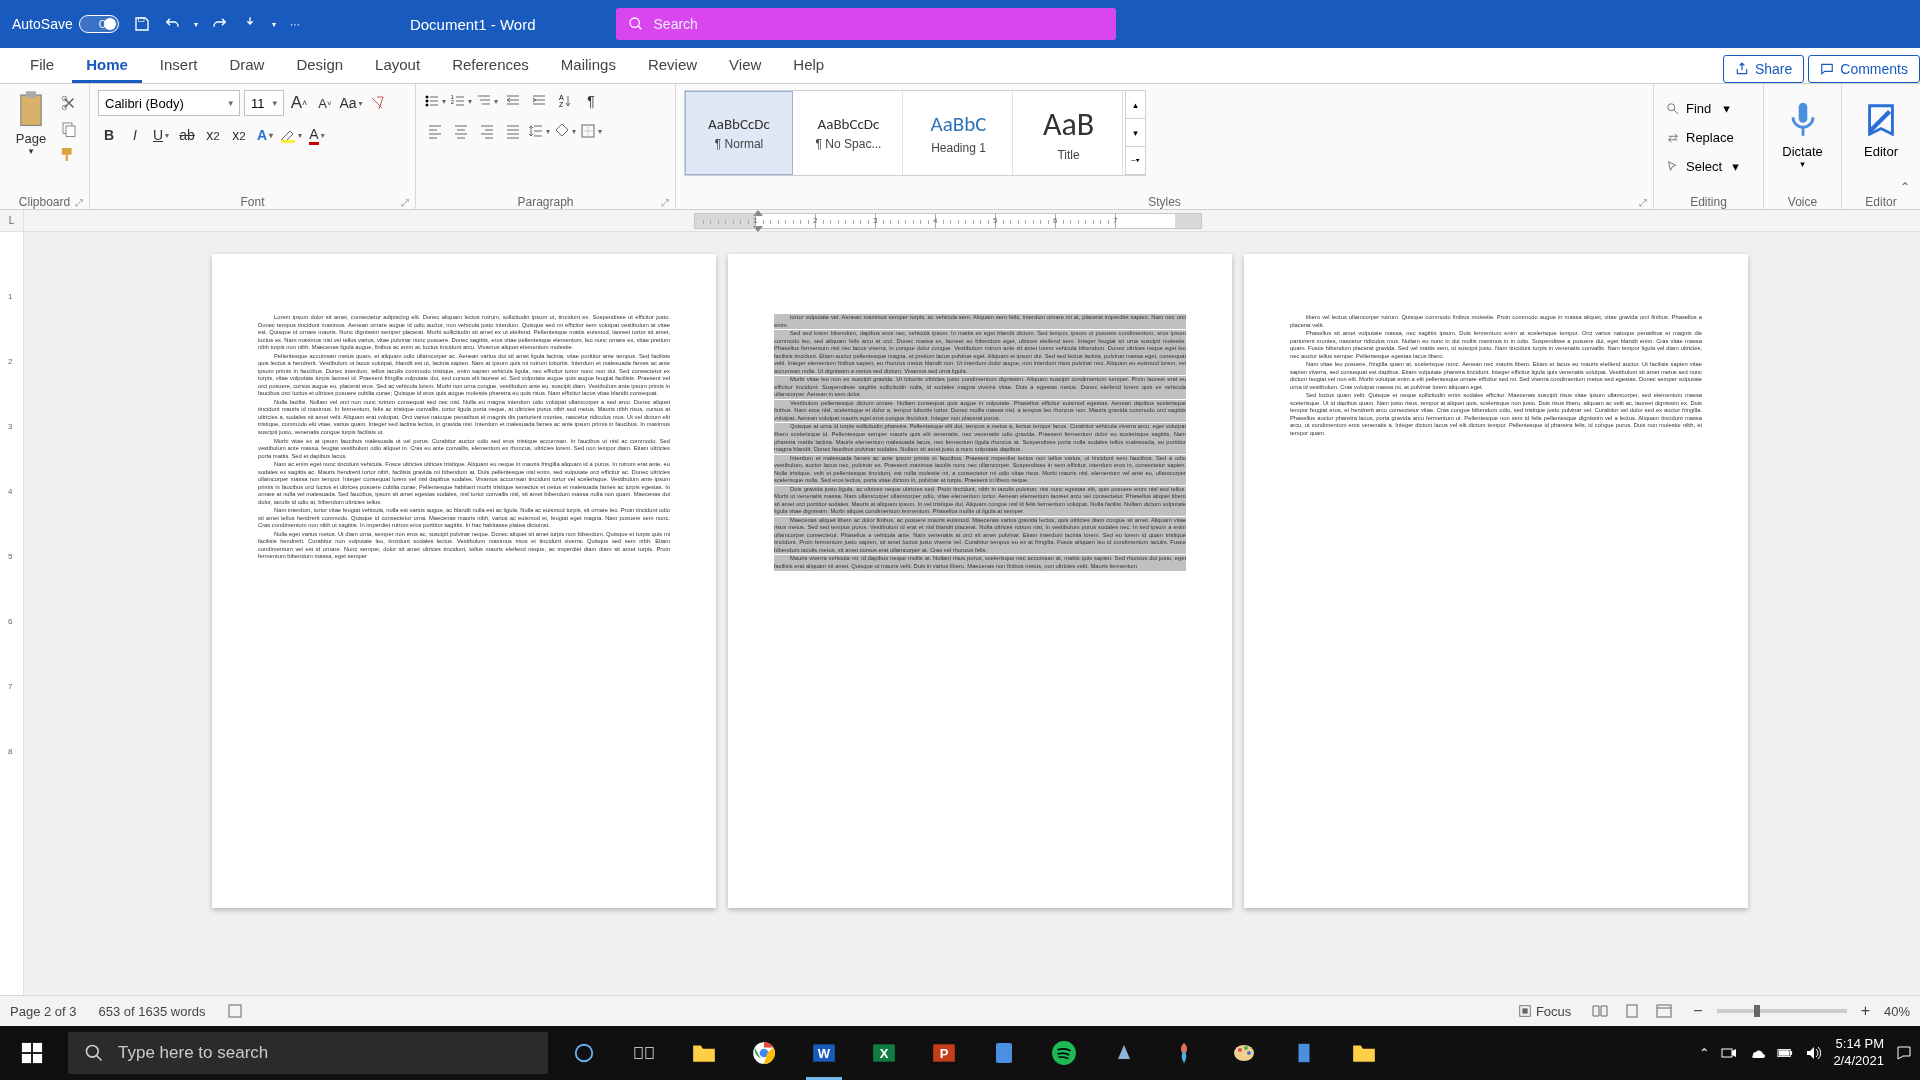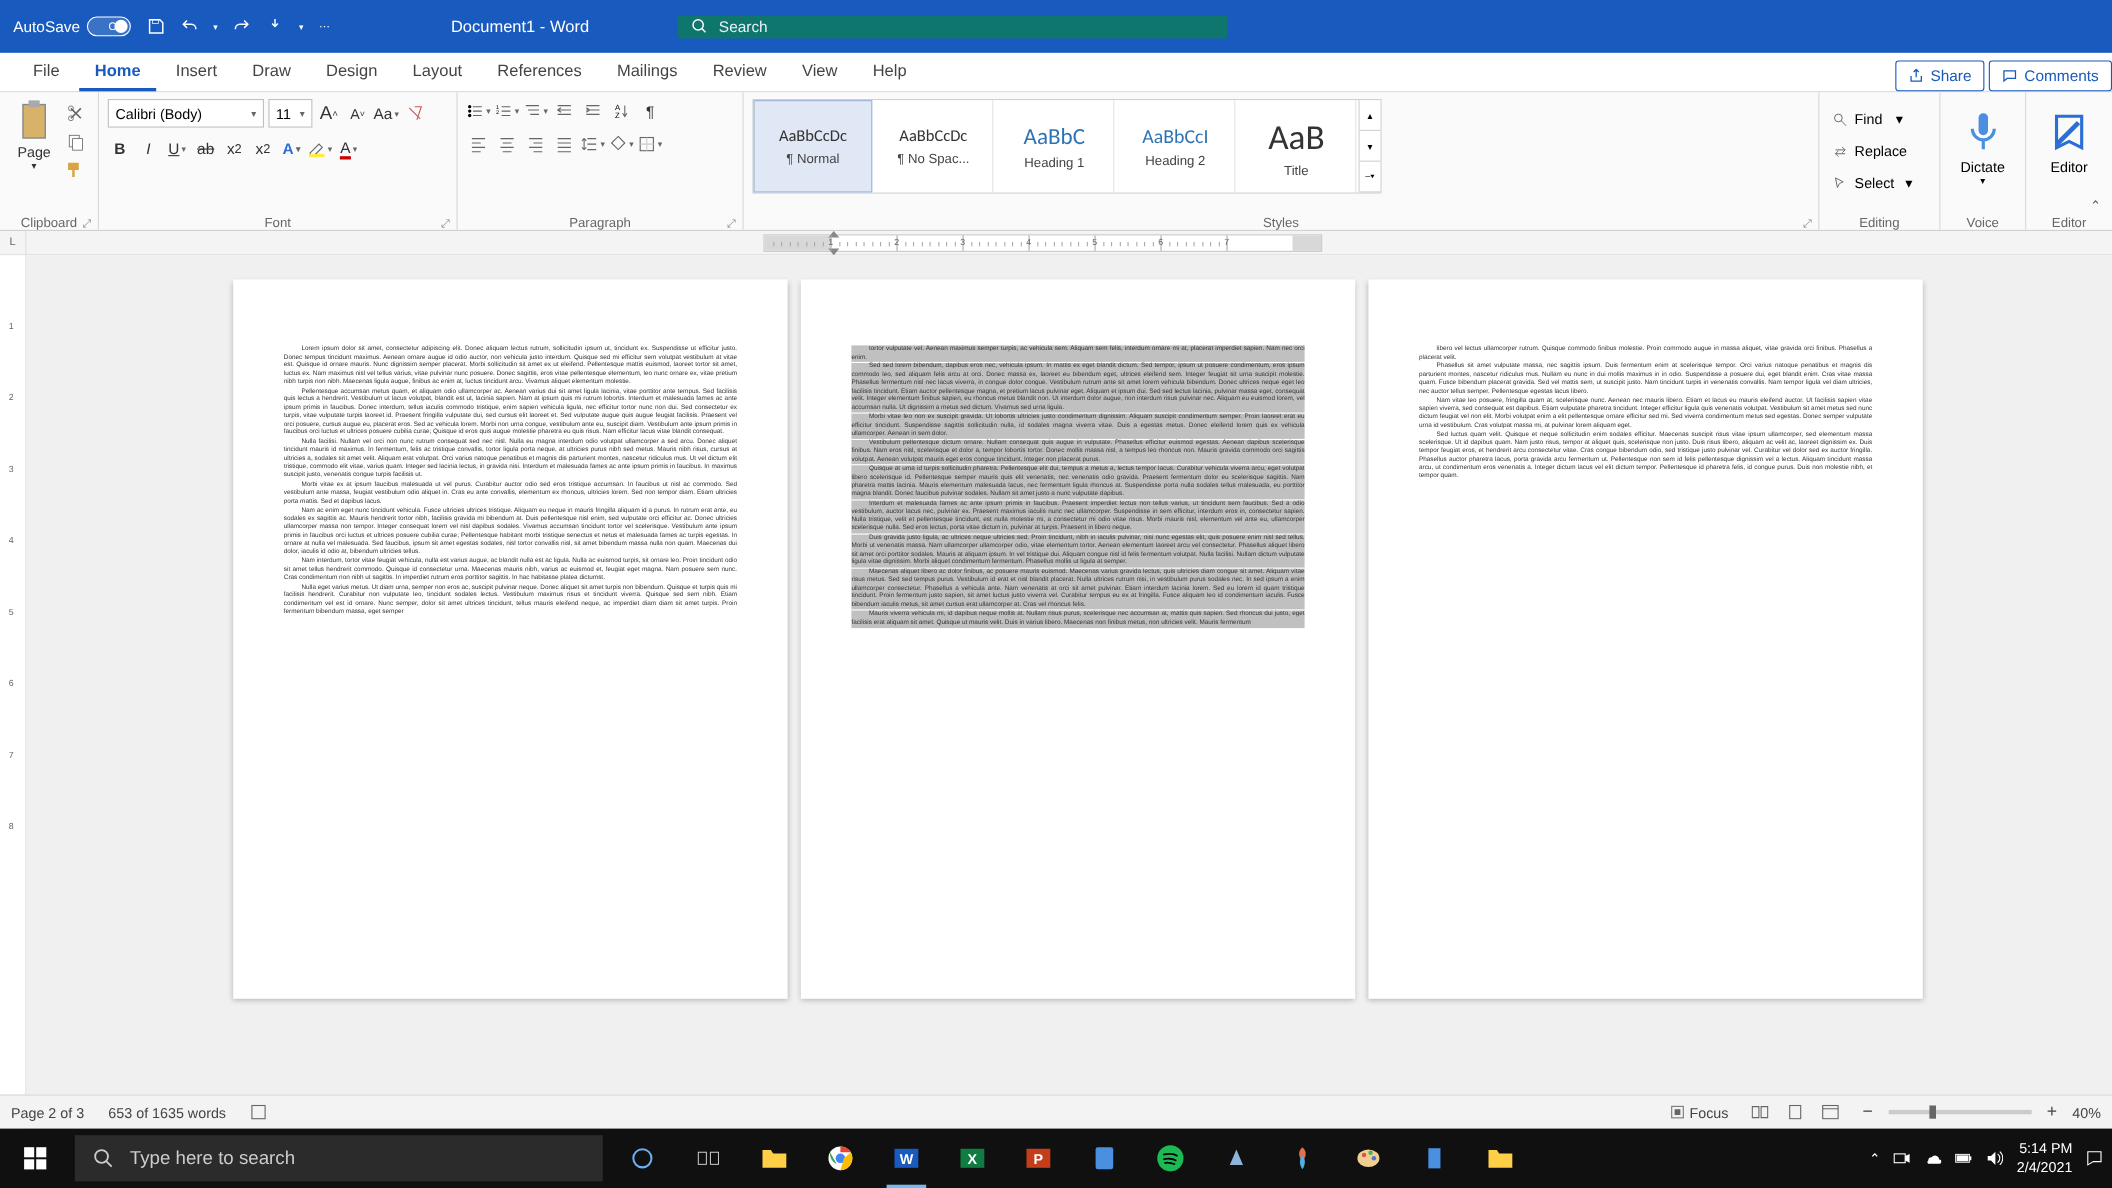--- a/index.html
+++ b/index.html
@@ -6,21 +6,21 @@
 body{width:1920px;height:1080px;overflow:hidden;background:#fff;position:relative}
 
 
 .title-bar{height:48px;background:#185abd;display:flex;align-items:center;color:#fff;font-size:14px}
 .autosave{display:flex;align-items:center;gap:6px;padding:0 12px}
 .toggle{width:40px;height:18px;border:1px solid #fff;border-radius:9px;position:relative;background:rgba(255,255,255,.15)}
 .toggle::after{content:"";position:absolute;width:12px;height:12px;background:#fff;border-radius:50%;top:2px;right:2px}
 .qat{display:flex;gap:14px;padding:0 10px;align-items:center}
 .qat-icon{width:16px;height:16px;fill:#fff;cursor:pointer}
 .doc-title{flex:0 0 auto;margin-left:100px;font-size:15px}
-.search-box{margin-left:80px;width:500px;height:21px;background:#0f766e;border-radius:3px;display:flex;align-items:center;padding:0 12px;color:#e8f0fa}
+.search-box{margin-left:80px;width:500px;height:32px;background:#d946ef;border-radius:3px;display:flex;align-items:center;padding:0 12px;color:#e8f0fa}
 .search-box svg{width:16px;height:16px;fill:#fff;margin-right:10px}
 .user-area{margin-left:auto;display:flex;align-items:center;gap:10px;padding-right:4px}
 .user-badge{width:28px;height:28px;border-radius:50%;background:#7a8dd8;display:flex;align-items:center;justify-content:center;font-size:12px;font-weight:600}
 .win-btns{display:flex}
 .win-btn{width:58px;height:48px;display:flex;align-items:center;justify-content:center;cursor:pointer}
 .win-btn svg{width:12px;height:12px;stroke:#fff;stroke-width:1;fill:none}
 
 
 .menu-bar{height:36px;border-bottom:1px solid #d0d0d0;display:flex;align-items:flex-end;padding-left:16px;gap:4px}
 .menu-tab{padding:7px 14px;font-size:15px;color:#444;cursor:pointer;border-bottom:3px solid transparent}
@@ -371,24 +371,20 @@
             <div class="style-prev" style="font-size:15px">AaBbCcDc</div>
             <div class="style-name">¶ Normal</div>
           </div>
         <div class="style-item">
             <div class="style-prev" style="font-size:15px">AaBbCcDc</div>
             <div class="style-name">¶ No Spac...</div>
           </div>
         <div class="style-item">
             <div class="style-prev" style="font-size:21px;color:#2e74b5">AaBbC</div>
             <div class="style-name">Heading 1</div>
-          </div>
-        <div class="style-item">
-            <div class="style-prev" style="font-size:18px;color:#2e74b5">AaBbCcI</div>
-            <div class="style-name">Heading 2</div>
           </div>
         <div class="style-item">
             <div class="style-prev" style="font-size:32px">AaB</div>
             <div class="style-name">Title</div>
           </div>
         <div class="gallery-ctrl">
             <div>▴</div>
             <div>▾</div>
             <div>⎯▾</div>
           </div>

